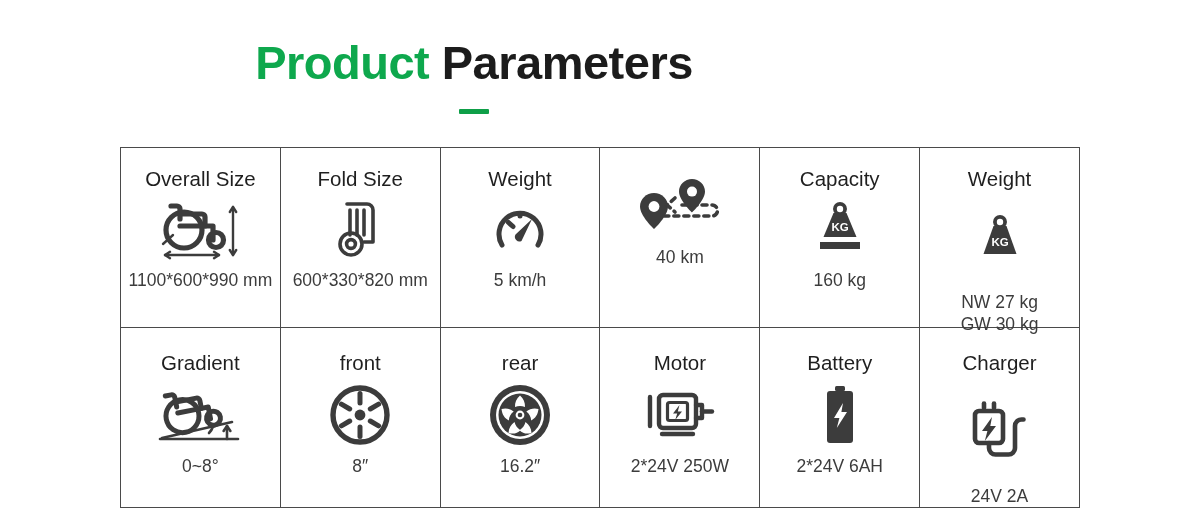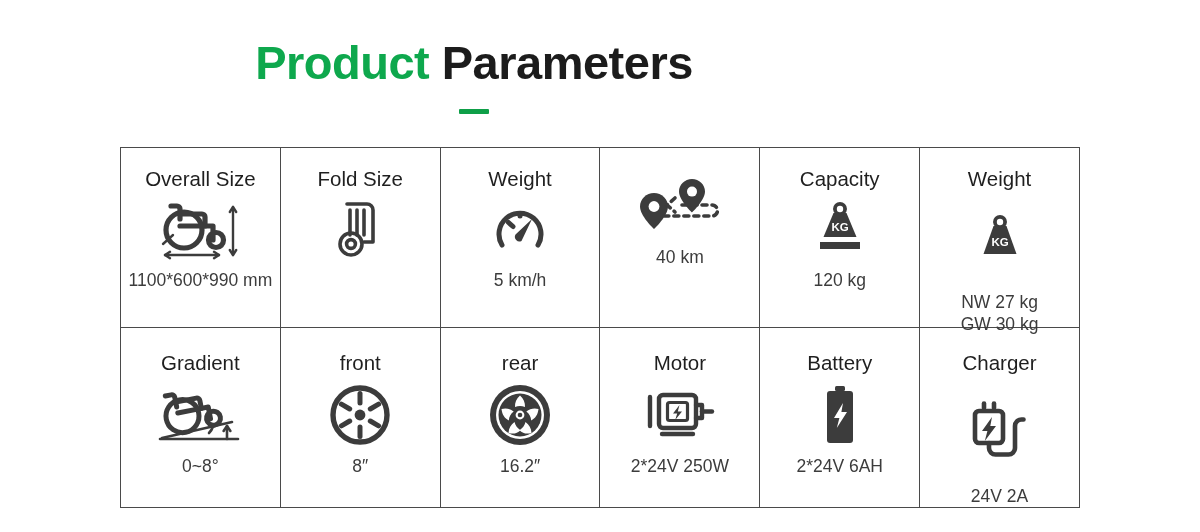--- a/index.html
+++ b/index.html
@@ -154,20 +154,23 @@
             <g fill="none" stroke="#3c3c3c" stroke-width="3.6" stroke-linecap="round" stroke-linejoin="round">
               <path d="M13 6 h20 a6 6 0 0 1 6 6 v32 h-9"></path>
               <path d="M16 12 V37"></path>
               <path d="M23 12 V37"></path>
               <path d="M30 12 V37"></path>
               <circle cx="17" cy="46" r="11"></circle>
               <circle cx="17" cy="46" r="4.4"></circle>
             </g>
           </svg>
         </div>
+        <div class="cell-value">
+            <span class="vline">600*330*820 mm</span>
+          </div>
       </div>
 
       <div class="spec-cell">
         <div class="cell-label">Weight</div>
         <div class="cell-icon">
           <svg width="58" height="56" viewBox="0 0 58 56">
             <g fill="none" stroke="#3c3c3c" stroke-width="5" stroke-linecap="round">
               <path d="M11 44 A21 21 0 1 1 47 44"></path>
               <path d="M17.5 21.5 l4.5 4"></path>
               <path d="M29 14 v1"></path>
@@ -203,21 +206,21 @@
         <div class="cell-icon">
           <svg width="62" height="58" viewBox="0 0 62 58">
             <path d="M31 2 a7 7 0 0 0 -7 7 a7 7 0 0 0 3 5.6 h8 a7 7 0 0 0 3 -5.6 a7 7 0 0 0 -7 -7 z" fill="#3c3c3c"></path>
             <circle cx="31" cy="9" r="3.2" fill="#ffffff"></circle>
             <path d="M24.5 13 h13 l10 24 h-33 z" fill="#3c3c3c"></path>
             <text x="31" y="31" font-family="'Liberation Sans', sans-serif" font-size="11.5" font-weight="bold" fill="#ffffff" text-anchor="middle">KG</text>
             <rect x="11" y="42" width="40" height="7" fill="#3c3c3c"></rect>
           </svg>
         </div>
         <div class="cell-value">
-            <span class="vline">120 kg</span>
+            <span class="vline">160 kg</span>
           </div>
       </div>
 
       <div class="spec-cell">
         <div class="cell-label">Weight</div>
         <div class="cell-icon">
           <svg width="56" height="54" viewBox="0 0 56 54">
             <path d="M28 2 a7 7 0 0 0 -7 7 a7 7 0 0 0 3 5.6 h8 a7 7 0 0 0 3 -5.6 a7 7 0 0 0 -7 -7 z" fill="#3c3c3c"></path>
             <circle cx="28" cy="9" r="3.2" fill="#ffffff"></circle>
             <path d="M21.5 13 h13 l10 28 h-33 z" fill="#3c3c3c"></path>

